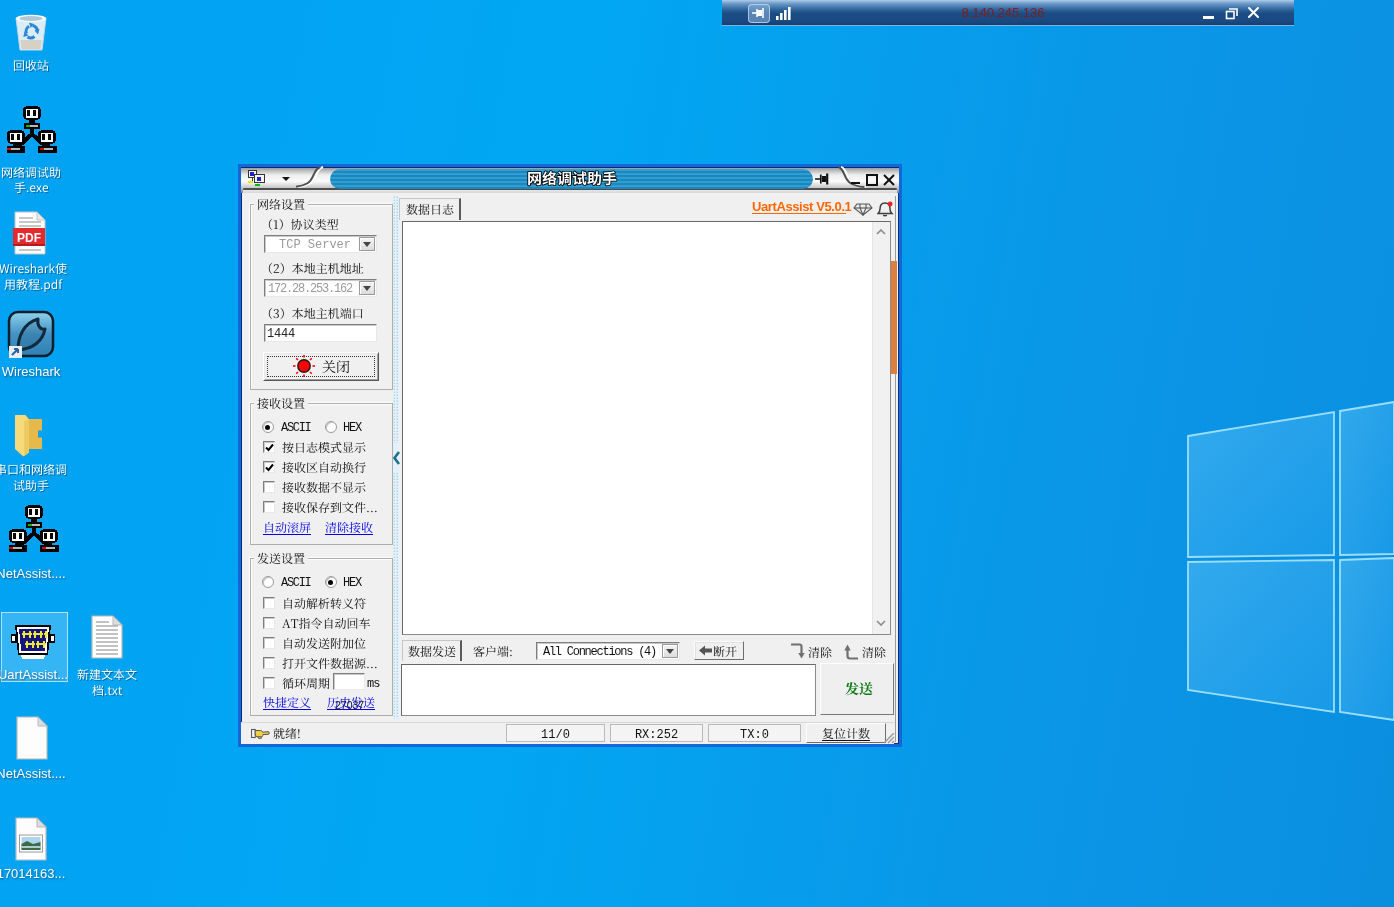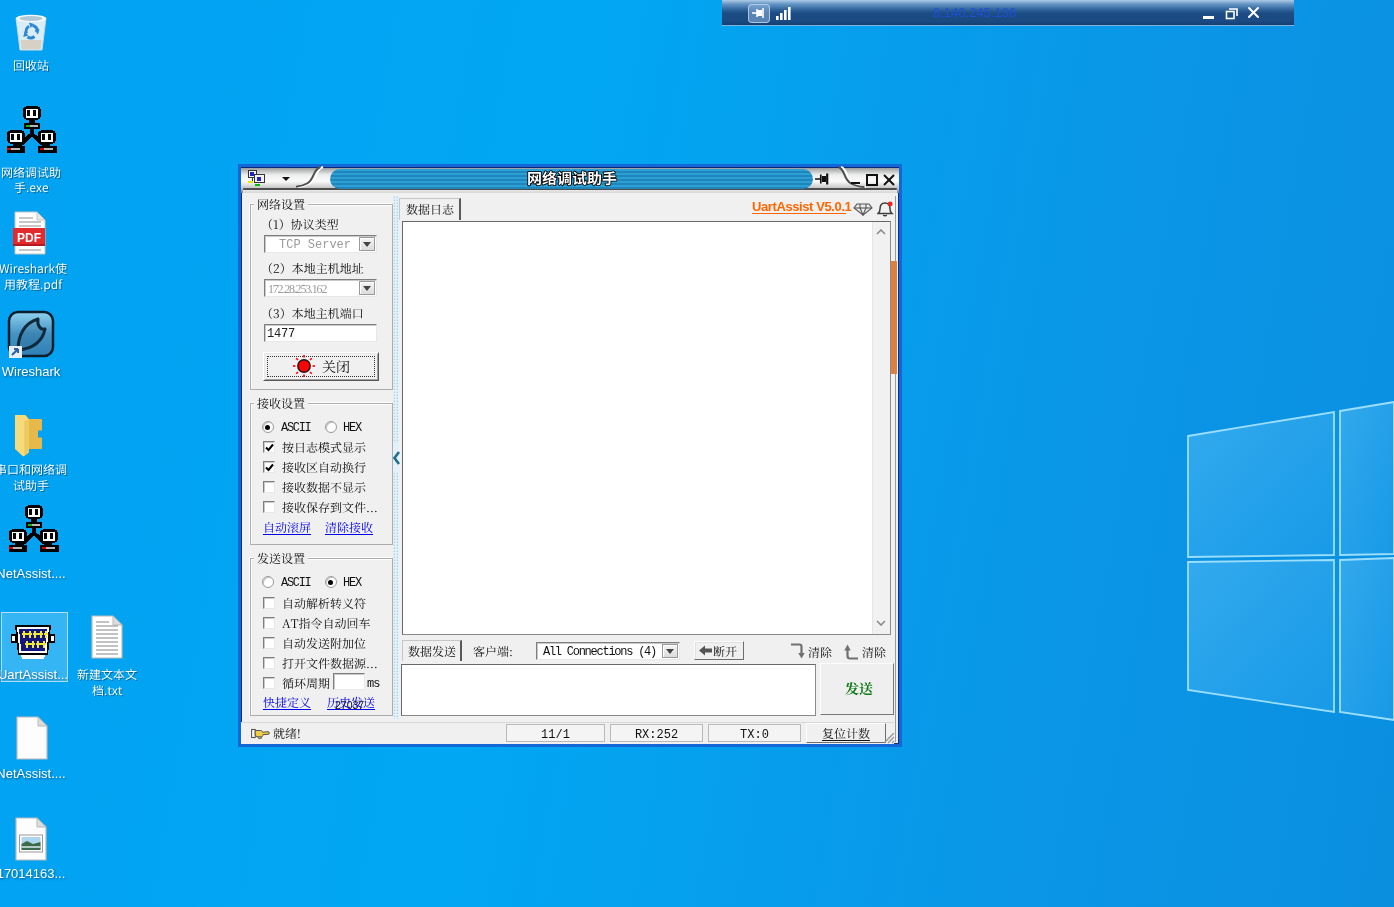--- a/index.html
+++ b/index.html
@@ -382,21 +382,21 @@
     </g>
   </svg>
 <svg class="a" style="left:776px;top:7px" width="16" height="13" viewBox="0 0 16 13">
 <g fill="#fff">
       <rect x="0" y="9" width="2.6" height="4"></rect>
       <rect x="4" y="6" width="2.6" height="7"></rect>
       <rect x="8" y="3" width="2.6" height="10"></rect>
       <rect x="12" y="0" width="2.6" height="13"></rect>
     </g>
   </svg>
-<div class="a" style="left:933px;top:5px;width:140px;text-align:left;font-size:13px;color:#1d4ed8">8.140.245.136</div>
+<div class="a" style="left:933px;top:5px;width:140px;text-align:center;font-size:13px;color:#7f1d1d">8.140.245.136</div>
 <div class="a" style="left:1203px;top:16px;width:11px;height:2.5px;background:#fff"></div>
 <svg class="a" style="left:1225px;top:6px" width="14" height="14" viewBox="0 0 14 14">
 <g fill="none" stroke="#fff" stroke-width="1.6">
       <polyline points="4,3 12,3 12,10"></polyline>
       <rect x="1.5" y="5.5" width="7.5" height="7"></rect>
     </g>
   </svg>
 <svg class="a" style="left:1247px;top:6px" width="13" height="13" viewBox="0 0 13 13">
 <g stroke="#fff" stroke-width="2" stroke-linecap="round">
       <line x1="2" y1="2" x2="11" y2="11"></line>
@@ -495,36 +495,36 @@
       <path transform="translate(5558,0)" d="M488 767V417C488 223 464 57 317 -68L332 -79C528 42 551 230 551 418V738H742V16C742 -29 753 -48 810 -48H856C944 -48 971 -37 971 -11C971 2 965 9 945 17L941 151H928C920 101 909 34 903 21C899 14 895 13 890 12C884 11 872 11 857 11H826C809 11 806 17 806 33V724C830 728 842 733 849 741L769 810L732 767H564L488 801ZM208 836V617H41L49 587H189C160 437 109 285 35 168L50 157C116 231 169 318 208 414V-78H222C244 -78 271 -63 271 -54V477C310 435 354 374 365 327C432 278 485 414 271 496V587H417C431 587 441 592 442 603C413 633 361 675 361 675L317 617H271V798C297 802 305 811 308 826Z"></path>
       <path transform="translate(6558,0)" d="M819 623 684 572V798C708 802 717 812 719 826L621 836V548L487 498V721C510 725 520 736 522 749L423 761V474L281 420L300 396L423 442V46C423 -25 455 -44 556 -44H707C923 -44 967 -34 967 1C967 15 960 23 933 32L930 187H917C903 114 888 55 880 36C874 27 867 23 851 21C830 18 779 17 709 17H561C498 17 487 29 487 59V466L621 516V98H632C657 98 684 114 684 122V540L837 597C833 367 826 269 808 250C801 242 795 240 780 240C764 240 729 243 706 245V228C728 223 749 216 758 207C768 197 769 180 769 162C801 162 831 172 852 193C886 229 897 326 900 589C920 592 932 596 939 604L864 665L828 626ZM33 111 73 25C82 30 89 40 92 52C219 129 317 196 387 242L381 256L230 189V505H357C371 505 380 510 382 521C355 552 305 594 305 594L264 535H230V779C255 783 264 793 266 807L166 818V535H40L48 505H166V162C108 138 61 120 33 111Z"></path>
       <path transform="translate(7558,0)" d="M424 619V-1H277L285 -31H947C961 -31 970 -26 973 -15C940 18 885 62 885 62L837 -1H685V439H915C929 439 938 444 941 455C908 487 855 531 855 531L809 468H685V786C710 790 718 800 721 815L620 826V-1H489V580C513 584 521 594 523 608ZM27 119 76 37C85 41 93 51 95 63C230 134 330 194 400 236L395 249L240 192V516H368C381 516 390 521 393 532C365 562 316 604 316 604L274 545H240V766C265 769 273 779 276 793L176 804V545H44L52 516H176V169C112 146 58 128 27 119Z"></path>
     </g>
   </svg>
 <div class="a" style="left:264px;top:279px;width:113px;height:18px;background:#fff;border:1px solid;border-color:#7e7e7e #e8e8e8 #e8e8e8 #7e7e7e;box-shadow:inset 1px 1px 0 #c9c9c9"></div>
 <div class="a" style="left:359px;top:281px;width:16px;height:14px;background:linear-gradient(#f4f4f4,#dcdcdc);border:1px solid #9a9a9a;box-shadow:inset 1px 1px 0 #fff"></div>
 <svg class="a" style="left:363.0px;top:286.0px" width="8" height="5" viewBox="0 0 8 5">
     <polygon points="0,0 8,0 4,5" fill="#444"></polygon>
   </svg>
-<div class="a" style="left:268px;top:282px;width:90px;font-family:Liberation Serif, serif;font-size:12px;letter-spacing:-1.2px;color:#9a9a9a;white-space:nowrap">172.28.253.162</div>
+<div class="a" style="left:268px;top:282px;width:90px;font-family:Liberation Mono, monospace;font-size:12px;letter-spacing:-1.2px;color:#9a9a9a;white-space:nowrap">172.28.253.162</div>
 <svg style="position:absolute;left:261.0px;top:306.0px;overflow:visible" width="104" height="17">
     <g transform="translate(0,12.0) scale(0.012000,-0.012000)" fill="#111">
       <path transform="translate(0,0)" d="M937 828 920 848C785 762 651 621 651 380C651 139 785 -2 920 -88L937 -68C821 26 717 170 717 380C717 590 821 734 937 828Z"></path>
       <path transform="translate(1000,0)" d="M256 -15C396 -15 493 65 493 188C493 293 434 366 305 384C416 409 472 482 472 567C472 672 398 743 270 743C175 743 86 703 69 604C75 587 90 579 107 579C132 579 147 590 156 624L179 701C204 709 227 712 251 712C338 712 387 657 387 564C387 457 318 399 221 399H181V364H226C346 364 408 301 408 191C408 85 344 16 233 16C205 16 181 21 159 29L135 107C126 144 112 158 88 158C69 158 54 147 47 127C67 34 142 -15 256 -15Z"></path>
       <path transform="translate(1557,0)" d="M80 848 63 828C179 734 283 590 283 380C283 170 179 26 63 -68L80 -88C215 -2 349 139 349 380C349 621 215 762 80 848Z"></path>
       <path transform="translate(2557,0)" d="M838 683 787 617H531V799C558 803 566 813 569 828L465 840V617H70L79 588H414C341 397 206 203 34 75L46 62C235 174 378 336 465 520V172H247L255 142H465V-77H478C504 -77 531 -62 531 -53V142H732C746 142 754 147 757 158C724 191 671 235 671 235L623 172H531V586C608 371 741 195 889 97C901 129 926 150 956 152L958 162C804 239 642 404 552 588H906C920 588 929 593 932 604C897 637 838 683 838 683Z"></path>
       <path transform="translate(3557,0)" d="M819 623 684 572V798C708 802 717 812 719 826L621 836V548L487 498V721C510 725 520 736 522 749L423 761V474L281 420L300 396L423 442V46C423 -25 455 -44 556 -44H707C923 -44 967 -34 967 1C967 15 960 23 933 32L930 187H917C903 114 888 55 880 36C874 27 867 23 851 21C830 18 779 17 709 17H561C498 17 487 29 487 59V466L621 516V98H632C657 98 684 114 684 122V540L837 597C833 367 826 269 808 250C801 242 795 240 780 240C764 240 729 243 706 245V228C728 223 749 216 758 207C768 197 769 180 769 162C801 162 831 172 852 193C886 229 897 326 900 589C920 592 932 596 939 604L864 665L828 626ZM33 111 73 25C82 30 89 40 92 52C219 129 317 196 387 242L381 256L230 189V505H357C371 505 380 510 382 521C355 552 305 594 305 594L264 535H230V779C255 783 264 793 266 807L166 818V535H40L48 505H166V162C108 138 61 120 33 111Z"></path>
       <path transform="translate(4557,0)" d="M352 837 342 827C412 788 501 712 532 650C616 609 642 781 352 837ZM42 -6 51 -35H934C949 -35 958 -30 961 -20C924 14 865 59 865 59L813 -6H533V289H844C859 289 869 294 871 304C836 337 779 380 779 380L729 318H533V575H889C902 575 912 580 915 591C879 625 820 669 820 669L769 605H109L118 575H465V318H151L159 289H465V-6Z"></path>
       <path transform="translate(5557,0)" d="M488 767V417C488 223 464 57 317 -68L332 -79C528 42 551 230 551 418V738H742V16C742 -29 753 -48 810 -48H856C944 -48 971 -37 971 -11C971 2 965 9 945 17L941 151H928C920 101 909 34 903 21C899 14 895 13 890 12C884 11 872 11 857 11H826C809 11 806 17 806 33V724C830 728 842 733 849 741L769 810L732 767H564L488 801ZM208 836V617H41L49 587H189C160 437 109 285 35 168L50 157C116 231 169 318 208 414V-78H222C244 -78 271 -63 271 -54V477C310 435 354 374 365 327C432 278 485 414 271 496V587H417C431 587 441 592 442 603C413 633 361 675 361 675L317 617H271V798C297 802 305 811 308 826Z"></path>
       <path transform="translate(6557,0)" d="M148 830 135 824C162 782 192 716 193 663C252 608 319 736 148 830ZM90 553 74 547C116 446 123 296 121 222C163 155 244 322 90 553ZM320 681 276 623H42L50 594H376C390 594 400 599 403 610C371 640 320 681 320 681ZM937 774 840 784V595H690V800C713 803 722 812 724 825L631 835V595H483V748C515 753 524 761 526 772L424 781V598C414 592 402 584 396 578L467 530L491 566H840V525H852C875 525 900 537 900 544V746C926 750 935 759 937 774ZM893 532 851 480H363L371 451H604C592 416 577 372 564 340H463L397 370V-75H407C433 -75 457 -60 457 -54V310H558V-34H566C593 -34 610 -21 610 -16V310H706V-11H714C741 -11 758 2 758 6V310H853V19C853 7 850 1 838 1C825 1 775 6 775 6V-10C801 -14 815 -21 824 -31C832 -41 834 -59 835 -78C906 -70 914 -40 914 11V301C932 304 947 312 953 319L874 377L844 340H596C622 371 653 415 678 451H945C959 451 969 456 972 467C941 495 893 532 893 532ZM31 117 78 31C86 35 94 45 97 57C221 117 314 169 381 210L376 223L247 180C281 291 316 424 336 517C359 519 370 529 372 542L273 559C260 447 239 291 220 171C141 146 72 126 31 117Z"></path>
       <path transform="translate(7557,0)" d="M778 111H225V657H778ZM225 -14V82H778V-27H788C812 -27 844 -12 846 -6V638C871 643 891 652 900 662L807 735L766 687H232L158 722V-40H170C200 -40 225 -23 225 -14Z"></path>
     </g>
   </svg>
 <div class="a" style="left:264px;top:324px;width:113px;height:18px;background:#fff;border:1px solid;border-color:#7e7e7e #e8e8e8 #e8e8e8 #7e7e7e;box-shadow:inset 1px 1px 0 #c9c9c9"></div>
-<div class="a" style="left:267px;top:327px;width:100px;font-family:Liberation Mono,monospace;font-size:12px;letter-spacing:-0.2px;color:#222">1477</div>
+<div class="a" style="left:267px;top:327px;width:100px;font-family:Liberation Mono,monospace;font-size:12px;letter-spacing:-0.2px;color:#222">1444</div>
 <div class="a" style="left:263px;top:352px;width:116px;height:29px;background:#f0f0f0;border:1px solid;border-color:#fff #565656 #565656 #fff;box-shadow:inset 1px 1px 0 #e8e8e8,inset -1px -1px 0 #a0a0a0"></div>
 <div class="a" style="left:267px;top:356px;width:108px;height:21px;border:1px dotted #333"></div>
 <svg class="a" style="left:293px;top:355px" width="22" height="22" viewBox="0 0 22 22">
 <circle cx="11" cy="11" r="6.2" fill="#f00" stroke="#1a1a1a" stroke-width="1.4"></circle>
 <g stroke="#f00" stroke-width="1.6">
       <line x1="11" y1="0" x2="11" y2="2.5"></line>
       <line x1="11" y1="19.5" x2="11" y2="22"></line>
       <line x1="0" y1="11" x2="2.5" y2="11"></line>
       <line x1="19.5" y1="11" x2="22" y2="11"></line>
       <line x1="3.2" y1="3.2" x2="5" y2="5"></line>
@@ -837,21 +837,21 @@
 <path d="M7,10 L10.5,10 L10.2,11.6 L7.6,11.6 Z" fill="#f0cd42" stroke="#555" stroke-width="0.8"></path>
 </svg>
 <svg style="position:absolute;left:273.0px;top:726.0px;overflow:visible" width="29" height="17">
     <g transform="translate(0,12.0) scale(0.012000,-0.012000)" fill="#111">
       <path transform="translate(0,0)" d="M212 837 201 829C232 798 270 744 279 701C343 657 396 785 212 837ZM227 234 135 264C114 172 76 85 37 27L51 18C107 64 156 135 190 215C211 214 223 223 227 234ZM370 262 358 255C392 213 429 145 434 91C494 38 556 171 370 262ZM762 785 751 778C784 744 824 687 834 643C894 597 949 720 762 785ZM474 738 427 678H40L48 648H535C549 648 559 653 562 664C529 696 474 738 474 738ZM879 614 833 556H684C687 632 687 713 688 797C712 801 721 810 724 824L621 835C621 737 622 643 620 556H509L517 526H619C610 284 569 87 394 -63L407 -79C624 69 671 276 683 526H708V7C708 -38 720 -56 780 -56H842C945 -56 972 -43 972 -16C972 -5 967 3 947 12L944 175H931C922 111 909 34 902 17C899 7 895 5 888 4C881 3 865 3 842 3H795C772 3 769 8 769 24V526H939C952 526 962 531 964 542C932 573 879 614 879 614ZM403 530V374H170V530ZM319 16V344H403V308H412C433 308 464 322 465 329V521C483 524 498 531 504 539L428 597L393 560H175L109 590V297H118C144 297 170 312 170 317V344H256V18C256 5 252 0 235 0C218 0 137 7 137 7V-9C175 -13 197 -21 209 -32C220 -43 224 -61 225 -79C307 -70 319 -34 319 16Z"></path>
       <path transform="translate(1000,0)" d="M54 69 97 -19C107 -16 115 -6 119 6C237 60 327 107 391 143L387 157C253 117 116 81 54 69ZM330 792 235 835C206 760 129 618 67 559C60 554 42 550 42 550L77 462C83 464 89 469 95 476C151 491 208 508 251 522C197 441 132 356 76 308C68 302 47 298 47 298L82 209C89 212 96 217 102 226C213 259 315 297 370 316L369 331C274 317 179 305 115 298C216 386 329 516 386 604C406 600 420 607 425 616L336 670C321 637 298 596 270 552C207 548 145 545 100 544C170 609 249 707 293 777C314 774 325 783 330 792ZM894 552 855 502H741C798 567 848 638 893 716C918 712 928 715 934 726L841 774C825 740 807 708 788 677C761 704 721 736 721 736L681 685H625V803C647 806 656 814 658 828L563 838V685H416L424 655H563V502H366L374 472H640C605 432 569 395 530 360L478 383V314C425 270 370 229 313 192L324 176C377 204 429 235 478 269V-80H488C520 -80 541 -64 541 -58V-22H803V-71H813C833 -71 864 -58 866 -53V309C886 313 903 320 909 328L829 390L793 350H586C631 388 674 428 714 472H942C955 472 965 477 968 488C939 516 894 552 894 552ZM541 314 548 320H803V186H541ZM776 656C742 601 705 550 666 502H625V655H769ZM541 7V156H803V7Z"></path>
       <path transform="translate(2000,0)" d="M154 -13C189 -13 214 14 214 46C214 79 189 104 154 104C120 104 95 79 95 46C95 14 120 -13 154 -13ZM154 747C122 747 102 728 102 689C102 637 113 554 129 412L141 217H167L180 412C196 554 206 637 206 689C206 728 186 747 154 747Z"></path>
     </g>
   </svg>
 <div class="a" style="left:506px;top:724px;width:99px;height:18px;border:1px solid #b9b9b9;background:#f4f4f4"></div>
-<div class="a" style="left:506px;top:727.5px;width:99px;text-align:center;font-family:Liberation Mono,monospace;font-size:12px;color:#111">11/1</div>
+<div class="a" style="left:506px;top:727.5px;width:99px;text-align:center;font-family:Liberation Mono,monospace;font-size:12px;color:#111">11/0</div>
 <div class="a" style="left:610px;top:724px;width:93px;height:18px;border:1px solid #b9b9b9;background:#f4f4f4"></div>
 <div class="a" style="left:610px;top:727.5px;width:93px;text-align:center;font-family:Liberation Mono,monospace;font-size:12px;color:#111">RX:252</div>
 <div class="a" style="left:708px;top:724px;width:93px;height:18px;border:1px solid #b9b9b9;background:#f4f4f4"></div>
 <div class="a" style="left:708px;top:727.5px;width:93px;text-align:center;font-family:Liberation Mono,monospace;font-size:12px;color:#111">TX:0</div>
 <div class="a" style="left:806px;top:723px;width:80px;height:20px;background:#f0f0f0;border:1px solid;border-color:#fdfdfd #6e6e6e #6e6e6e #fdfdfd"></div>
 <svg style="position:absolute;left:822.0px;top:726.0px;overflow:visible" width="50" height="17">
     <g transform="translate(0,12.0) scale(0.012000,-0.012000)" fill="#111">
       <path transform="translate(0,0)" d="M804 781 757 721H297C309 740 320 759 331 779C352 776 365 784 370 795L272 837C222 700 136 577 54 505L67 492C144 538 217 606 278 692H868C882 692 891 697 894 708C860 739 804 781 804 781ZM440 311 350 350H702V320H712C734 320 766 335 767 342V571C784 573 797 581 802 588L728 645L694 608H309L239 640V313H248C276 313 303 328 303 334V350H348C306 258 214 144 113 75L123 61C199 96 270 149 324 204C361 145 408 97 464 59C352 2 214 -36 61 -61L67 -79C242 -63 391 -29 513 29C615 -27 743 -59 893 -77C899 -45 920 -23 950 -17L951 -4C811 4 682 24 575 61C646 103 705 155 753 217C780 217 791 220 799 228L729 297L680 256H371C383 271 394 286 403 300C426 296 434 301 440 311ZM513 86C441 119 382 163 340 220L345 226H672C632 171 578 125 513 86ZM702 578V494H303V578ZM702 380H303V465H702Z"></path>
       <path transform="translate(1000,0)" d="M523 836 512 829C555 783 601 706 606 643C675 586 737 742 523 836ZM397 513 382 505C454 380 477 195 487 94C545 15 625 236 397 513ZM853 671 805 611H306L314 581H915C929 581 939 586 942 597C908 629 853 671 853 671ZM268 558 228 574C264 640 297 710 325 784C347 783 359 792 363 804L259 838C205 646 112 450 25 329L39 319C86 365 131 420 173 483V-78H185C210 -78 237 -61 238 -55V540C255 543 265 549 268 558ZM877 72 827 11H658C730 159 797 347 834 480C856 481 868 490 871 503L759 528C733 375 684 167 637 11H276L284 -19H940C953 -19 964 -14 967 -3C932 29 877 72 877 72Z"></path>
       <path transform="translate(2000,0)" d="M153 835 142 827C192 779 257 697 277 636C350 590 393 742 153 835ZM266 529C285 533 298 540 302 547L237 602L204 567H45L54 538H203V102C203 84 198 77 167 61L212 -20C220 -16 231 -5 237 11C325 78 405 146 448 180L440 193C378 159 316 126 266 100ZM717 824 615 836V480H350L358 451H615V-75H628C653 -75 681 -60 681 -49V451H937C951 451 961 456 964 467C930 498 876 541 876 541L829 480H681V797C707 801 714 810 717 824Z"></path>

